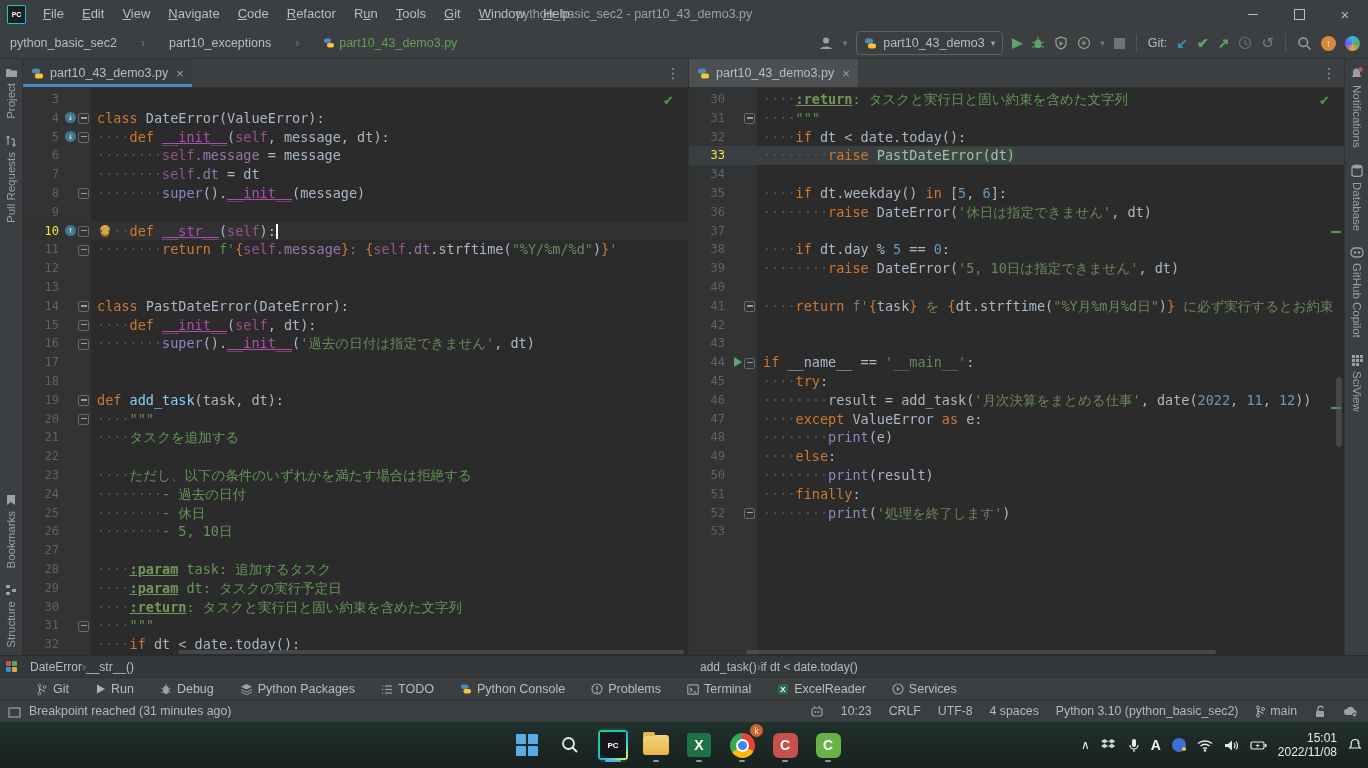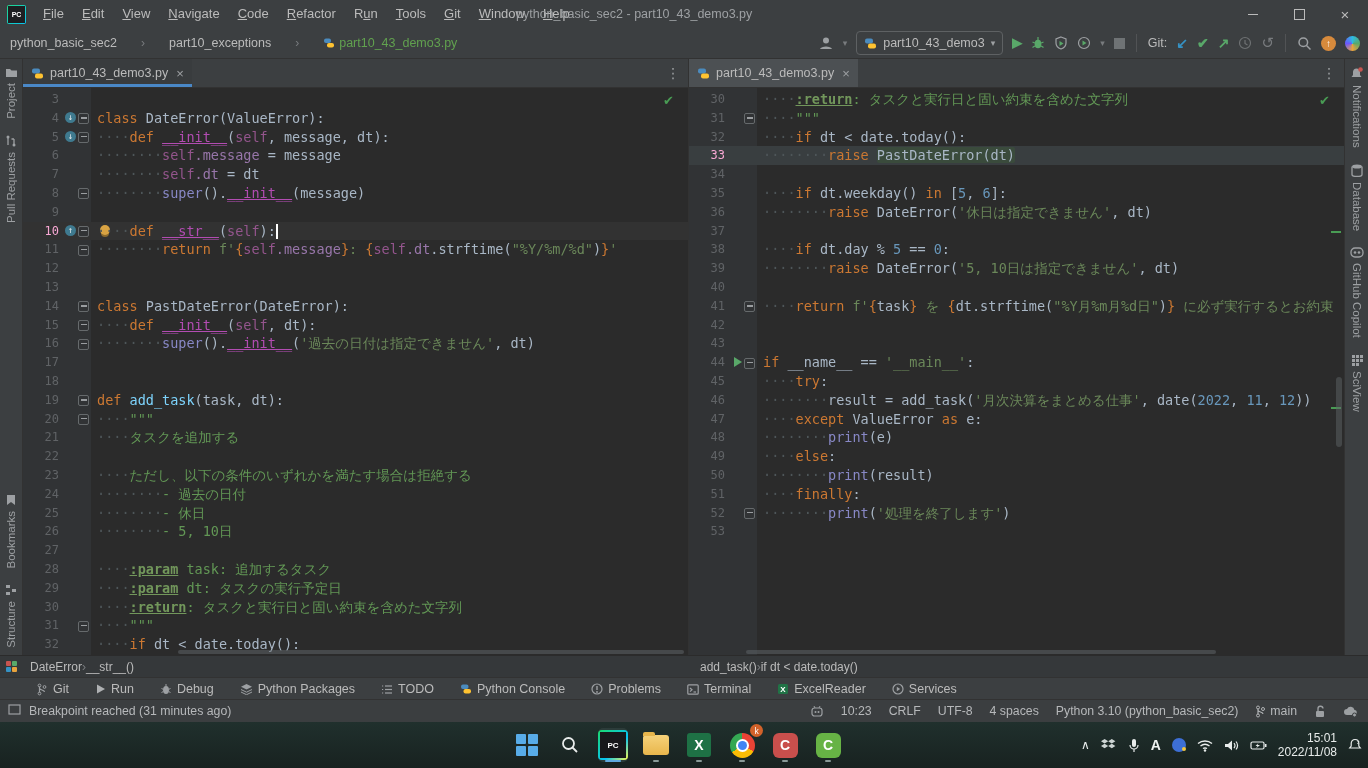--- a/index.html
+++ b/index.html
@@ -52,21 +52,21 @@
   .tab.active-unfocused{background:#4c5053}
   .tab-close{color:#9da0a3;font-size:13px;margin-left:2px}
   .tab-more{position:absolute;right:8px;color:#9da0a3;font-size:14px}
   .editor{position:absolute;top:29px;left:0;right:0;bottom:0;font-family:"DejaVu Sans Mono","Liberation Mono",monospace;font-size:13.5px}
   .gutter-bg{position:absolute;top:0;bottom:0;left:0;width:68px;background:#313335}
   .lines{position:absolute;top:2px;left:0;right:0}
   .row{position:relative;height:18.8px;line-height:18.8px;white-space:pre}
   .row.cur{background:#323232}
   .row.dbg{background:#393e40}
   .ln{position:absolute;left:0;width:36px;text-align:right;color:#606366;font-size:12px}
-  .row.cur .ln,.row.dbg .ln{color:#f9a8d4}
+  .row.cur .ln,.row.dbg .ln{color:#fde047}
   .codetext{position:absolute;left:74px;top:0}
   .gi{position:absolute;left:42px;top:3px;width:11px;height:11px;border-radius:50%;background:#3F7A8F;color:#dfe6e9;
       font-size:9px;line-height:11px;text-align:center}
   .gi-run{background:none;border-radius:0;width:0;height:0;border-left:8px solid #59A869;border-top:5px solid transparent;
       border-bottom:5px solid transparent;left:45px;top:4px}
   .fold{position:absolute;left:55px;top:4.5px;width:9px;height:9px;border:1px solid #666a6c;border-radius:2px;background:#313335}
   .fold::after{content:"";position:absolute;left:1.5px;right:1.5px;top:3.2px;height:1.2px;background:#9a9da0}
   .bulb{position:absolute;left:77px;top:3px;width:10px;height:10px;background:#D9A343;border-radius:50%;box-shadow:0 3px 0 -1px #8a6a2f}
   .caret{display:inline-block;width:2px;height:15px;background:#ffffff;vertical-align:-3px}
   .insp{position:absolute;top:5px;right:14px;color:#499C54;font-size:13px;font-family:"DejaVu Sans",sans-serif}
@@ -86,21 +86,21 @@
   .crumb-grp{position:absolute;top:0;height:22px;display:flex;align-items:center;}
   #qa-grid{position:absolute;left:6px;top:5px;width:11px;height:11px;display:grid;grid-template-columns:5px 5px;gap:1px}
   #qa-grid span{width:5px;height:5px;border-radius:1px}
   
   #toolbar{position:absolute;left:0;right:0;bottom:68px;height:22px;background:#3c3f41;border-top:1px solid #323232;
            display:flex;align-items:center;gap:26px;padding-left:36px;font-size:12.5px;color:#bbbbbb}
   .tw-item{display:flex;align-items:center;gap:5px}
   
   #statusbar{position:absolute;left:0;right:0;bottom:46px;height:22px;background:#3b3e40;border-top:1px solid #323232;
              display:flex;align-items:center;font-size:12.3px;color:#b6b8ba}
-  #status-left{display:flex;align-items:flex-start;gap:8px;padding-left:8px}
+  #status-left{display:flex;align-items:flex-end;gap:8px;padding-left:8px}
   #status-right{position:absolute;right:10px;display:flex;align-items:center;gap:17px}
   .sb-item{display:flex;align-items:center;gap:4px}
   
   #taskbar{position:absolute;left:0;right:0;bottom:0;height:46px;background:linear-gradient(#20302d,#182220)}
   #tb-center{position:absolute;left:512px;top:0;height:46px;display:flex;align-items:center;gap:13px}
   .tb-ic{position:relative;width:30px;height:34px;display:flex;align-items:center;justify-content:center}
   .tb-dot{position:absolute;bottom:0;left:50%;transform:translateX(-50%);width:6px;height:2.5px;border-radius:2px;background:#8a9a98}
   .tb-active{background:#2c3c3a;border-radius:5px}
   .tb-active .tb-dot{width:16px;background:#5FA8E0}
   .start-grid{display:grid;grid-template-columns:10px 10px;gap:1.5px}

